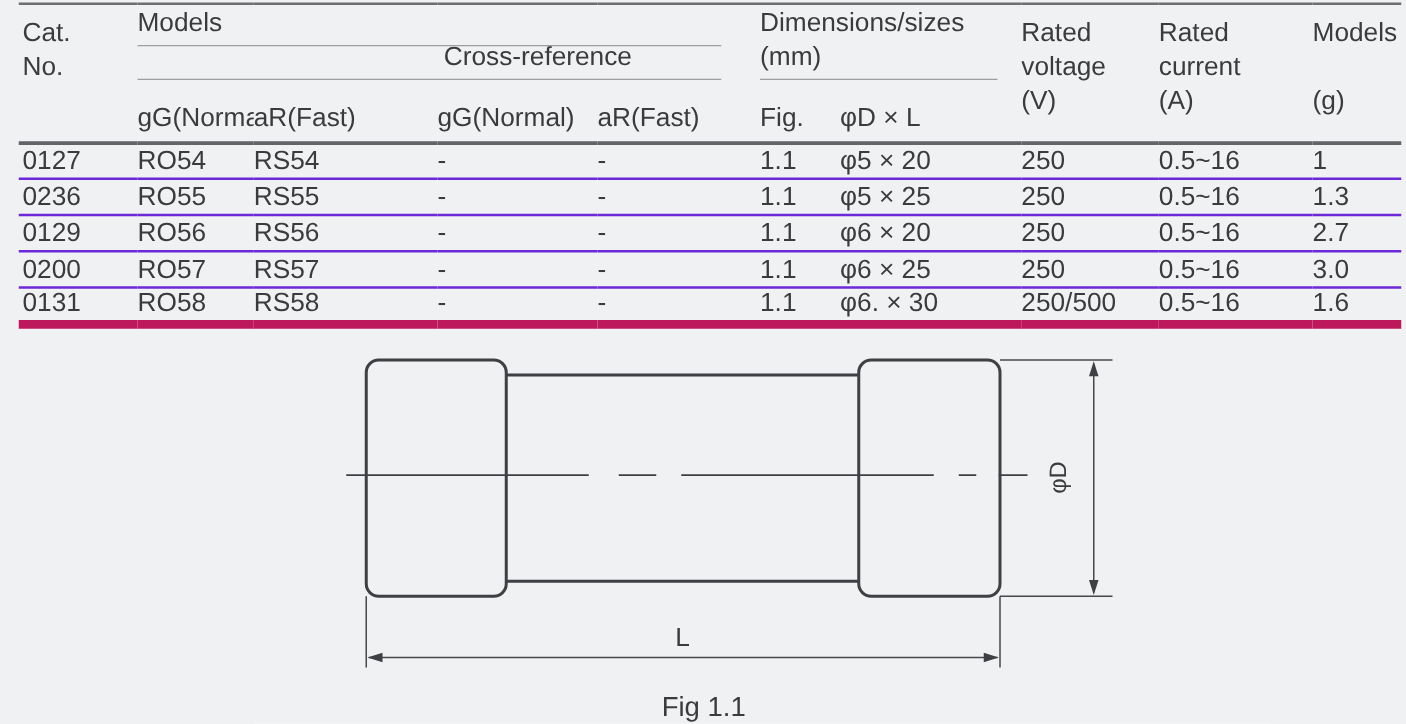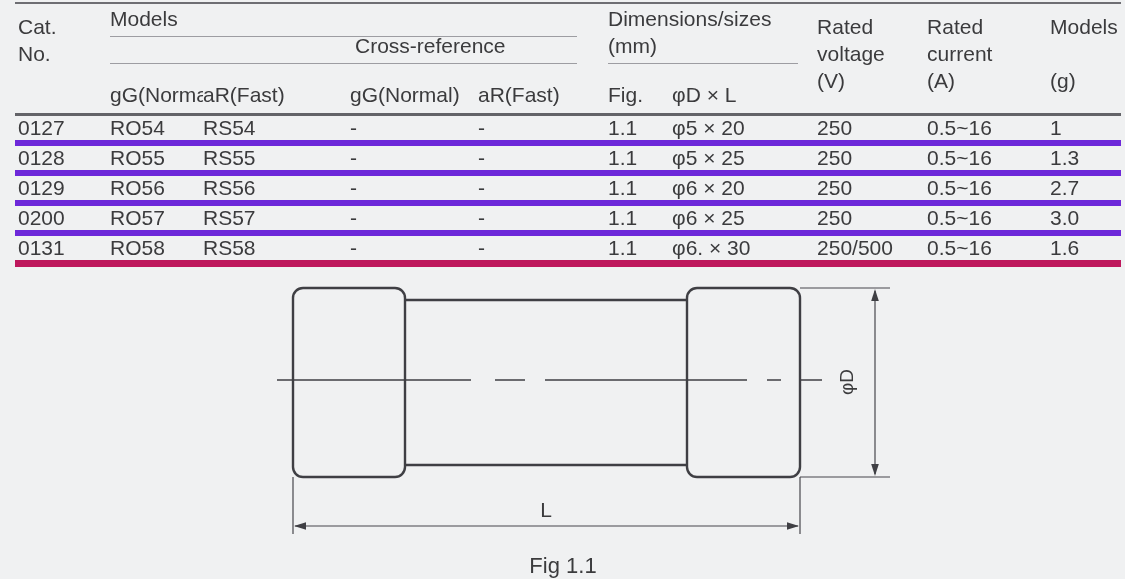--- a/index.html
+++ b/index.html
@@ -24,21 +24,21 @@
   tr.h1 td, tr.h2 td, tr.h3 td { vertical-align:bottom; }
   tr.h1 td { padding-bottom:3px; }
   tr.h2 td { padding-bottom:22px; }
   tr.h3 td { padding-bottom:6px; }
   td.rowspan3 { vertical-align:top !important; padding-top:9px !important; line-height:27px; }
   td.rowspan3 .line { display:block; }
   td.rowspan3 .gap-line { margin-top:27px; }
   td.first { padding-left:3px !important; }
   .xhdr-pad { padding-left:5px !important; }
   tbody tr { height:29px; }
-  tbody td { vertical-align:middle; border-bottom:6px solid #6d28d9; }
+  tbody td { vertical-align:middle; border-bottom:2px solid #6d28d9; }
   tbody tr:last-child td { border-bottom:7px solid #be185d;margin-top:10px; }
   
   .rule { position:absolute; height:1px; background:#9d9da2; }
   .rule-models { left:110px; top:36px;  width:467px; }
   .rule-sub    { left:110px; top:63px;  width:467px; }
   .rule-mm     { left:608px; top:63px;  width:190px; }
   
   svg.figure { position:absolute; left:0; top:250px; }
   .draw   { stroke:#3f3f44; stroke-width:2.4; fill:none; }
   .dim    { stroke:#47474c; stroke-width:1.2; fill:none; }
@@ -111,21 +111,21 @@
         <td>RS54</td>
         <td>-</td>
         <td>-</td>
         <td>1.1</td>
         <td>φ5 × 20</td>
         <td>250</td>
         <td>0.5~16</td>
         <td>1</td>
       </tr>
       <tr>
-        <td class="first">0128</td>
+        <td class="first">0236</td>
         <td>RO55</td>
         <td>RS55</td>
         <td>-</td>
         <td>-</td>
         <td>1.1</td>
         <td>φ5 × 25</td>
         <td>250</td>
         <td>0.5~16</td>
         <td>1.3</td>
       </tr>

